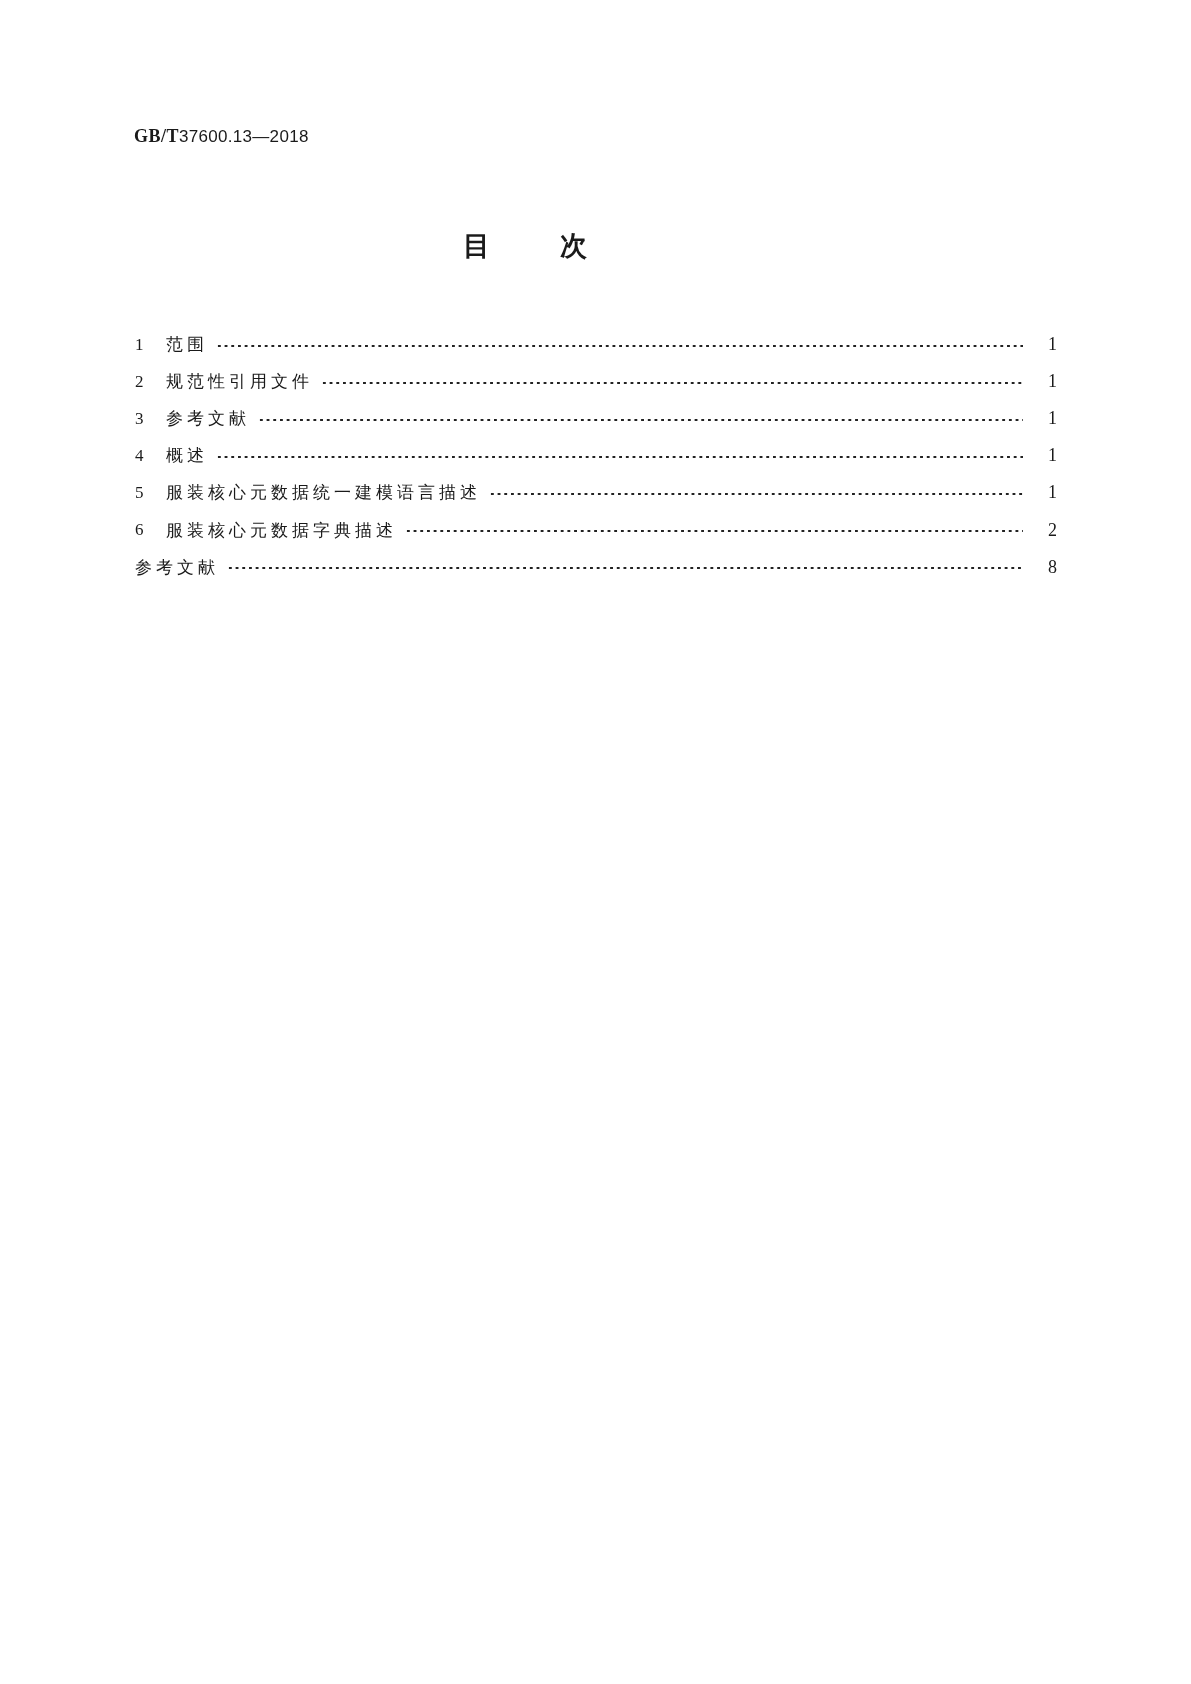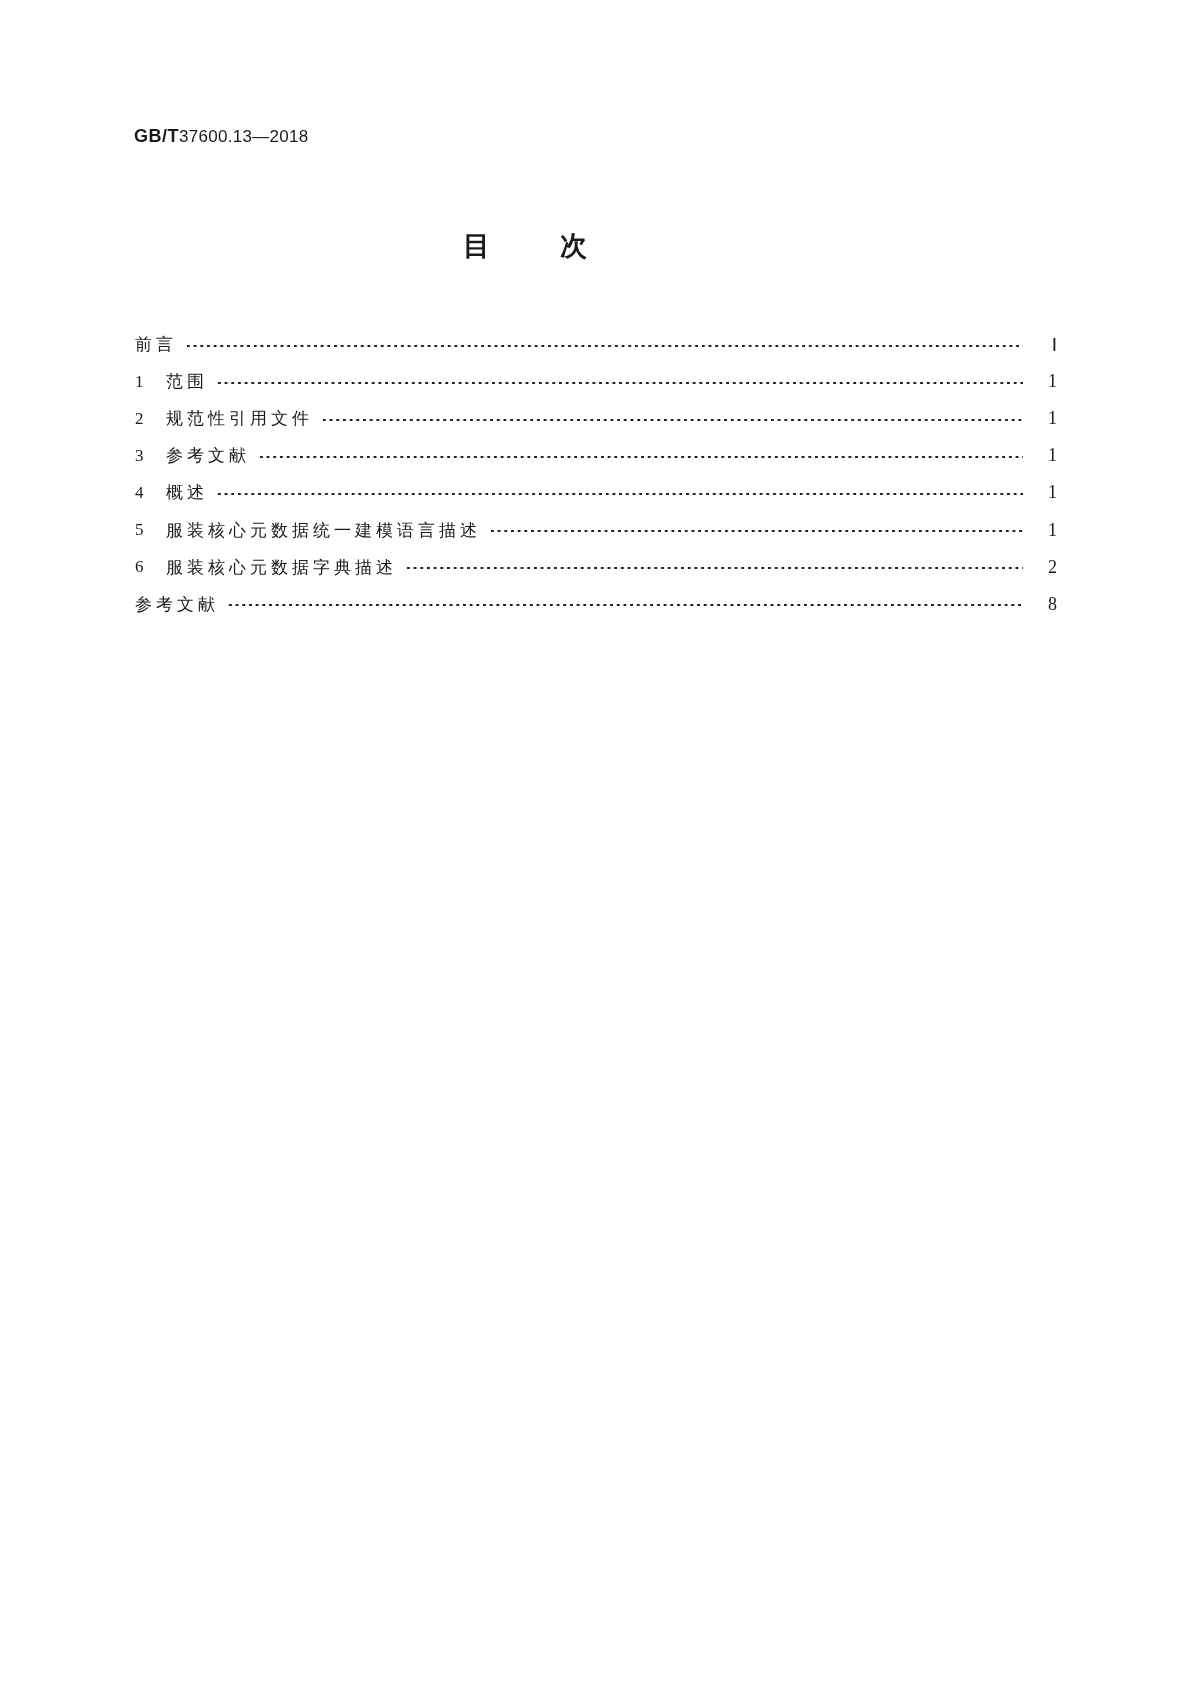--- a/index.html
+++ b/index.html
@@ -1,19 +1,19 @@
 <!DOCTYPE html>
 <html><head>
 <meta charset="utf-8">
 <style>
   html, body { margin: 0; padding: 0; background: #ffffff; }
   body { width: 1191px; height: 1684px; position: relative; overflow: hidden;
          font-family: "DejaVu Serif", "Liberation Serif", serif; color: #1a1a1a; }
   .header { position: absolute; left: 134px; top: 126px; font-size: 17px; white-space: nowrap; }
-  .header .std { font-family: Liberation Sans, sans-serif; font-weight: bold; font-size: 18px; letter-spacing: 0.5px; }
+  .header .std { font-family: Liberation Serif, serif; font-weight: bold; font-size: 18px; letter-spacing: 0.5px; }
   .header .num { font-family: "Liberation Sans", sans-serif; font-size: 17px; letter-spacing: 0.3px; }
   .title { position: absolute; top: 228px; left: 0; width: 1050px; text-align: center;
            font-family: "DejaVu Sans", sans-serif; font-weight: bold; font-size: 27px; }
   .title span { display: inline-block; }
   .title .gap { width: 70px; }
   .toc { position: absolute; left: 135px; top: 326px; width: 922px; }
   .row { position: relative; height: 37.1px; display: flex; align-items: center;
          font-size: 17px; white-space: nowrap; }
   .row .no { width: 31px; font-family: "Liberation Serif", serif; font-size: 17px; flex: none; }
   .row .label { flex: none; letter-spacing: 4px; padding-right: 8px; }
@@ -28,25 +28,20 @@
 
 <div class="header">
   <span class="std">GB/T</span><span class="num">37600.13—2018</span>
 </div>
 
 <div class="title">
   <span>目</span><span class="gap"></span><span>次</span>
 </div>
 
 <div class="toc">
-  <div class="row">
-    <span class="label">前言</span>
-    <span class="leader"></span>
-    <span class="page">Ⅰ</span>
-  </div>
   <div class="row">
     <span class="no">1</span>
     <span class="label">范围</span>
     <span class="leader"></span>
     <span class="page">1</span>
   </div>
   <div class="row">
     <span class="no">2</span>
     <span class="label">规范性引用文件</span>
     <span class="leader"></span>

